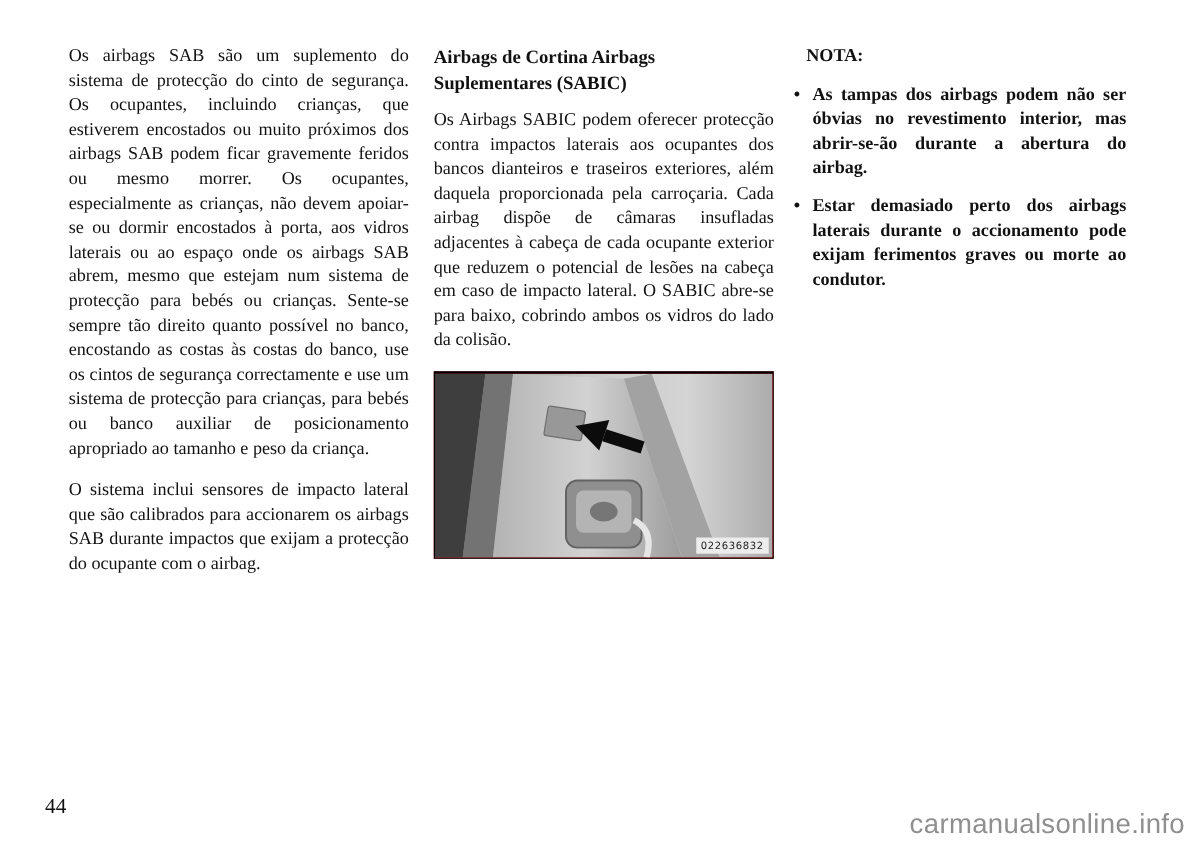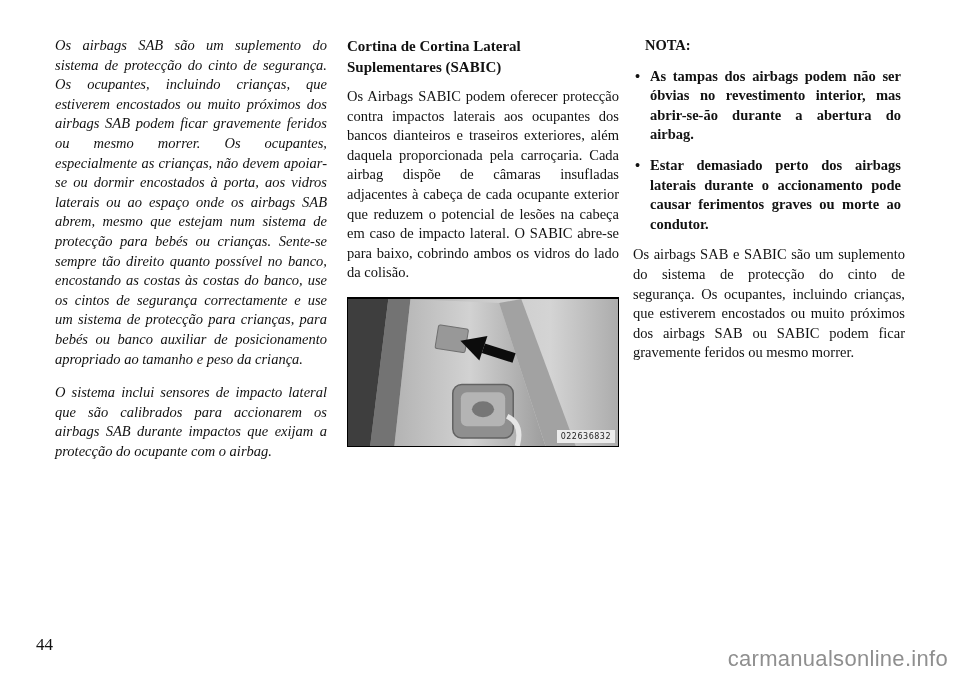--- a/index.html
+++ b/index.html
@@ -16,21 +16,21 @@
   .col {
     position: absolute;
     top: 36px;
     width: 272px;
     font-size: 14.5px;
     line-height: 19.6px;
     text-align: justify;
     hyphens: auto;
   }
   .col p { margin: 0 0 14px 0; }
-  .col-left  { left: 55px; font-style: italic;  }
+  .col-left  { left: 55px;  }
   .col-mid   { left: 347px; }
   .col-right { left: 633px; }
 
   .heading {
     font-weight: bold;
     font-size: 15px;
     line-height: 21px;
     text-align: left;
     margin-bottom: 9px;
   }
@@ -106,21 +106,21 @@
 <body>
 
 <div class="page">
 
   <div class="col col-left">
     <p>Os airbags SAB são um suplemento do sistema de protecção do cinto de segurança. Os ocupantes, incluindo crianças, que estiverem encostados ou muito próximos dos airbags SAB podem ficar gravemente feridos ou mesmo morrer. Os ocupantes, especialmente as crianças, não devem apoiar-se ou dormir encostados à porta, aos vidros laterais ou ao espaço onde os airbags SAB abrem, mesmo que estejam num sistema de protecção para bebés ou crianças. Sente-se sempre tão direito quanto possível no banco, encostando as costas às costas do banco, use os cintos de segurança correctamente e use um sistema de protecção para crianças, para bebés ou banco auxiliar de posicionamento apropriado ao tamanho e peso da criança.</p>
     <p>O sistema inclui sensores de impacto lateral que são calibrados para accionarem os airbags SAB durante impactos que exijam a protecção do ocupante com o airbag.</p>
   </div>
 
   <div class="col col-mid">
-    <h2 class="heading">Cortina de Cortina Lateral Suplementares (SABIC)</h2>
+    <h2 class="heading">Airbags de Cortina Airbags Suplementares (SABIC)</h2>
     <p>Os Airbags SABIC podem oferecer protecção contra impactos laterais aos ocupantes dos bancos dianteiros e traseiros exteriores, além daquela proporcionada pela carroçaria. Cada airbag dispõe de câmaras insufladas adjacentes à cabeça de cada ocupante exterior que reduzem o potencial de lesões na cabeça em caso de impacto lateral. O SABIC abre-se para baixo, cobrindo ambos os vidros do lado da colisão.</p>
 
     <div class="figure">
       <svg viewBox="0 0 268 148" preserveAspectRatio="none" aria-hidden="true">
         <defs>
           <linearGradient id="phbg" x1="0" x2="1" y1="0" y2="0">
             <stop offset="0" stop-color="#7c7c7c"></stop>
             <stop offset="0.45" stop-color="#c9c9c9"></stop>
             <stop offset="0.75" stop-color="#d4d4d4"></stop>
             <stop offset="1" stop-color="#acacac"></stop>
@@ -150,21 +150,20 @@
       </svg>
       <span class="photo-id">022636832</span>
     </div>
 
   </div>
 
   <div class="col col-right">
     <div class="nota">NOTA:</div>
     <ul class="bullets">
       <li>As tampas dos airbags podem não ser óbvias no revestimento interior, mas abrir-se-ão durante a abertura do airbag.</li>
-      <li>Estar demasiado perto dos airbags laterais durante o accionamento pode causar ferimentos graves ou morte ao condutor.</li>
+      <li>Estar demasiado perto dos airbags laterais durante o accionamento pode exijam ferimentos graves ou morte ao condutor.</li>
     </ul>
-    <p>Os airbags SAB e SABIC são um suplemento do sistema de protecção do cinto de segurança. Os ocupantes, incluindo crianças, que estiverem encostados ou muito próximos dos airbags SAB ou SABIC podem ficar gravemente feridos ou mesmo morrer.</p>
   </div>
 
   <div class="page-number">44</div>
   <div class="watermark">carmanualsonline.info</div>
 
 </div>
 
 </body></html>

